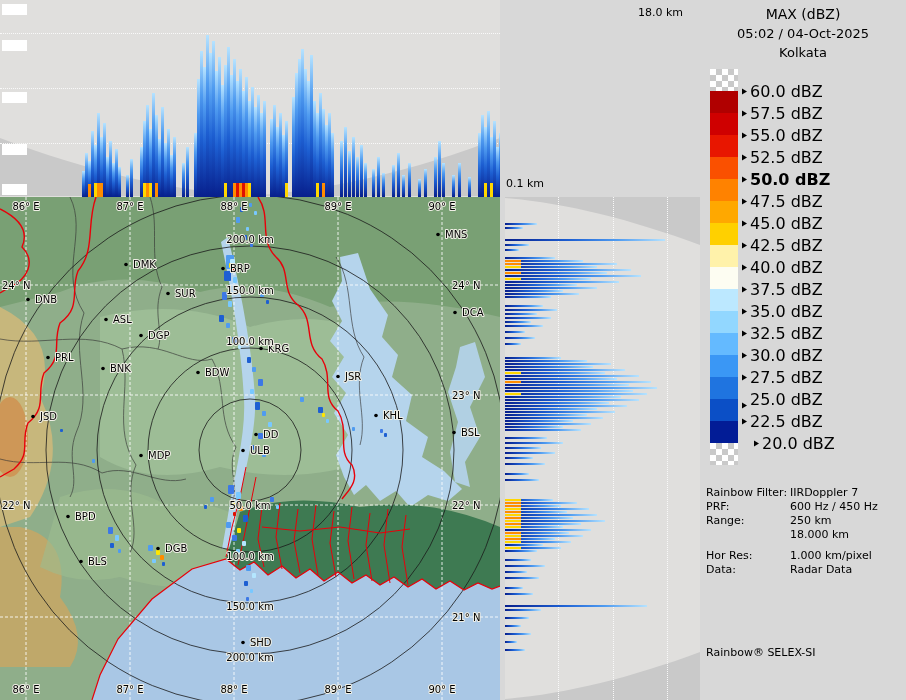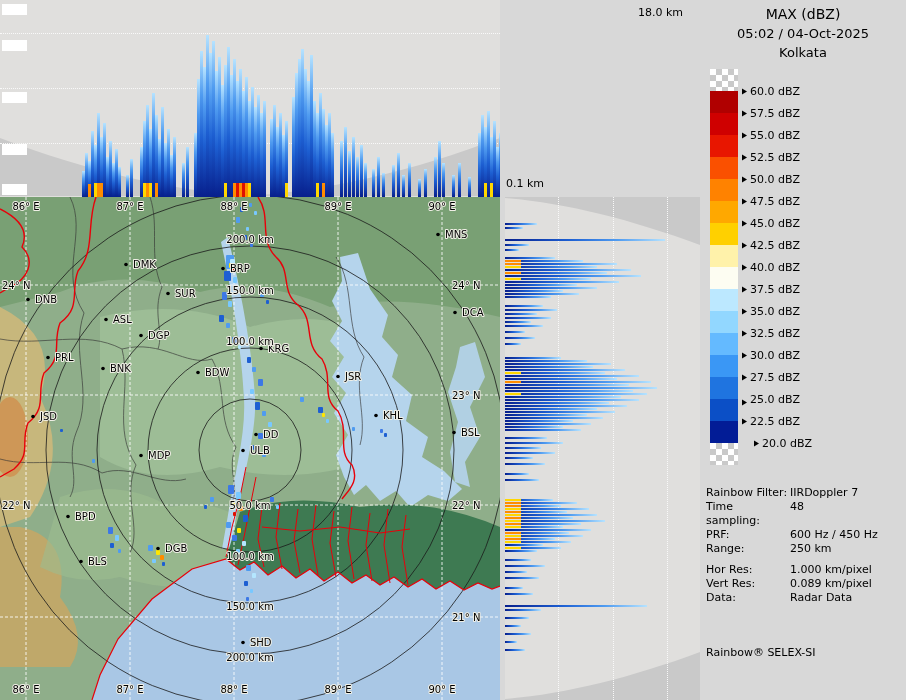--- a/index.html
+++ b/index.html
@@ -28,21 +28,21 @@
   .legend-title{text-align:center;font-size:14px;padding-top:6px;}
   .legend-time,.legend-site{text-align:center;font-size:13px;padding-top:4px;}
   #legend-scale{position:absolute;left:10px;top:69px;width:190px;height:396px;}
   #legend-swatches{position:absolute;left:0;top:0;width:28px;}
   .swatch{width:28px;height:22px;}
   .checker{background-color:#ffffff;
     background-image:linear-gradient(45deg,#c9c9c9 25%,transparent 25%,transparent 75%,#c9c9c9 75%),
                      linear-gradient(45deg,#c9c9c9 25%,transparent 25%,transparent 75%,#c9c9c9 75%);
     background-size:12px 12px;background-position:0 0,6px 6px;}
   #legend-labels{position:absolute;left:32px;top:0;width:156px;height:100%;}
-  .scale-label{position:absolute;transform:translateY(-50%);font-size:11px;white-space:nowrap;
+  .scale-label{position:absolute;transform:translateY(-50%);font-size:16px;white-space:nowrap;
                display:flex;align-items:center;}
   .tri{width:0;height:0;border-left:5px solid #000;border-top:3.5px solid transparent;
        border-bottom:3.5px solid transparent;margin-right:3px;}
   #legend-meta{position:absolute;left:6px;top:486px;width:198px;font-size:11px;}
   .meta-row{display:flex;line-height:14px;}
   .meta-row.gap{margin-top:7px;}
   .meta-label{width:84px;flex:none;}
   .legend-brand{position:absolute;left:6px;top:646px;font-size:11px;}
   
   .map-text{font-family:"DejaVu Sans",sans-serif;font-size:10px;fill:#000;
@@ -607,61 +607,57 @@
           <div class="swatch" style="background: rgb(31, 116, 224);"></div>
           <div class="swatch" style="background: rgb(11, 79, 198);"></div>
           <div class="swatch" style="background: rgb(2, 28, 150);"></div>
           <div class="swatch checker"></div>
         </div>
       <div id="legend-labels">
           <div class="scale-label" style="top: 22px;"><span class="tri"></span>60.0 dBZ</div>
           <div class="scale-label" style="top: 44px;"><span class="tri"></span>57.5 dBZ</div>
           <div class="scale-label" style="top: 66px;"><span class="tri"></span>55.0 dBZ</div>
           <div class="scale-label" style="top: 88px;"><span class="tri"></span>52.5 dBZ</div>
-          <div class="scale-label" style="top: 110px;"><span class="tri"></span>50.0 dBZ</div>
+          <div class="scale-label" style="top: 110px; font-weight: bold;"><span class="tri"></span>50.0 dBZ</div>
           <div class="scale-label" style="top: 132px; text-align: center;"><span class="tri"></span>47.5 dBZ</div>
           <div class="scale-label" style="top: 154px;"><span class="tri"></span>45.0 dBZ</div>
           <div class="scale-label" style="top: 176px;"><span class="tri"></span>42.5 dBZ</div>
           <div class="scale-label" style="top: 198px;"><span class="tri"></span>40.0 dBZ</div>
           <div class="scale-label" style="top: 220px;"><span class="tri"></span>37.5 dBZ</div>
           <div class="scale-label" style="top: 242px;"><span class="tri"></span>35.0 dBZ</div>
           <div class="scale-label" style="top: 264px;"><span class="tri"></span>32.5 dBZ</div>
           <div class="scale-label" style="top: 286px;"><span class="tri"></span>30.0 dBZ</div>
           <div class="scale-label" style="top: 308px;"><span class="tri"></span>27.5 dBZ</div>
           <div class="scale-label" style="top: 330px; align-items: flex-end;"><span class="tri"></span>25.0 dBZ</div>
           <div class="scale-label" style="top: 352px;"><span class="tri"></span>22.5 dBZ</div>
           <div class="scale-label" style="top: 374px; padding-left: 12px;"><span class="tri"></span>20.0 dBZ</div>
         </div>
     </div>
     <div id="legend-meta">
         <div class="meta-row">
           <span class="meta-label">Rainbow Filter:</span>
           <span>IIRDoppler 7</span>
         </div>
         <div class="meta-row">
-          <span class="meta-label">Time sampling:</span>
-          <span>48</span>
-        </div>
-        <div class="meta-row">
           <span class="meta-label">PRF:</span>
           <span>600 Hz / 450 Hz</span>
         </div>
         <div class="meta-row">
           <span class="meta-label">Range:</span>
           <span>250 km</span>
         </div>
+        <div class="meta-row">
+          <span class="meta-label"></span>
+          <span>18.000 km</span>
+        </div>
         <div class="meta-row gap">
           <span class="meta-label">Hor Res:</span>
           <span>1.000 km/pixel</span>
         </div>
         <div class="meta-row">
-          <span class="meta-label">Vert Res:</span>
-          <span>0.089 km/pixel</span>
-        </div>
-        <div class="meta-row">
           <span class="meta-label">Data:</span>
           <span>Radar Data</span>
         </div>
       </div>
     <div class="legend-brand">Rainbow® SELEX-SI</div>
   </div>
 
 </div>
 
 </body></html>

